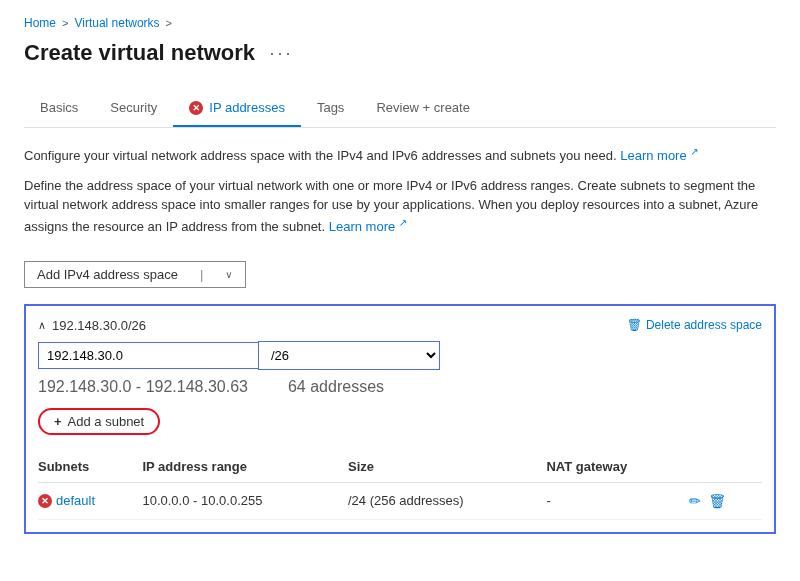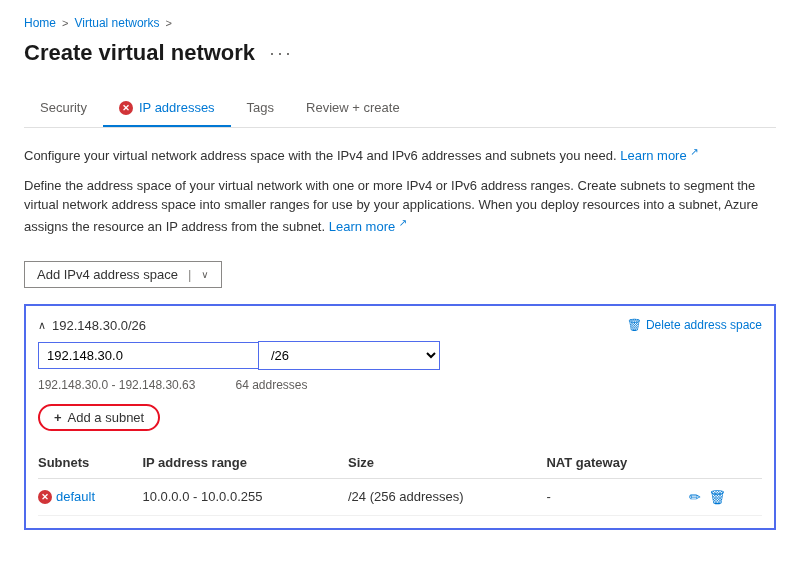--- a/index.html
+++ b/index.html
@@ -16,35 +16,35 @@
     
     .tabs { display: flex; align-items: center; gap: 0; border-bottom: 1px solid #e0e0e0; margin-bottom: 16px; }
     .tab { padding: 10px 16px; font-size: 13px; cursor: pointer; color: #605e5c; border-bottom: 2px solid transparent; display: flex; align-items: center; gap: 6px; }
     .tab.active { color: #0078d4; border-bottom: 2px solid #0078d4; font-weight: 500; }
     .tab-error-icon { width: 14px; height: 14px; background: #d13438; border-radius: 50%; color: white; font-size: 9px; font-weight: bold; display: flex; align-items: center; justify-content: center; }
     
     .description { font-size: 13px; color: #333; margin-bottom: 10px; line-height: 1.5; }
     .description a { color: #0078d4; text-decoration: none; }
     .ext-link { font-size: 10px; vertical-align: super; }
     
-    .add-ipv4-btn { display: inline-flex; align-items: center; gap: 6px; border: 1px solid #8a8886; padding: 5px 12px; font-size: 13px; cursor: pointer; background: #fff; color: #333; margin-bottom: 16px; justify-content: center; }
+    .add-ipv4-btn { display: inline-flex; align-items: center; gap: 18px; border: 1px solid #8a8886; padding: 5px 12px; font-size: 13px; cursor: pointer; background: #fff; color: #333; margin-bottom: 16px; justify-content: center; }
     .btn-divider { color: #8a8886; margin: 0 4px; }
     .chevron-down { font-size: 10px; color: #605e5c; }
     
     .address-space-container { border: 2px solid #4f6bed; padding: 12px; margin-bottom: 12px; position: relative; }
     .address-space-header { display: flex; justify-content: space-between; align-items: center; margin-bottom: 8px; }
     .address-space-title { font-size: 13px; color: #333; display: flex; align-items: center; gap: 6px; }
     .collapse-icon { font-size: 11px; color: #333; }
     .delete-link { color: #0078d4; font-size: 12px; cursor: pointer; text-decoration: none; display: flex; align-items: center; gap: 4px; }
     
     .ip-input-row { display: flex; align-items: center; gap: 0; margin-bottom: 8px; }
     .ip-input { border: 1px solid #4f6bed; padding: 5px 8px; font-size: 13px; width: 220px; outline: none; border-right: none; }
     .cidr-select { border: 1px solid #4f6bed; padding: 5px 8px; font-size: 13px; width: 182px; appearance: auto; background: #fff; }
     
-    .ip-range-row { display: flex; gap: 40px; font-size: 12px; color: #605e5c; margin-bottom: 12px; }
+    .ip-range-row { display: flex; gap: 40px; font-size: 16px; color: #605e5c; margin-bottom: 12px; }
     
     .add-subnet-btn { display: inline-flex; align-items: center; gap: 6px; border: 2px solid #e81123; border-radius: 50px; padding: 4px 14px; font-size: 13px; cursor: pointer; background: #fff; color: #333; margin-bottom: 16px; }
     .plus-icon { color: #333; font-weight: bold; }
     
     .subnets-table { width: 100%; border-collapse: collapse; }
     .subnets-table th { font-size: 13px; font-weight: 600; color: #333; text-align: left; padding: 8px 8px 8px 0; border-bottom: 1px solid #e0e0e0; }
     .subnets-table td { font-size: 13px; color: #333; padding: 10px 8px 10px 0; border-bottom: 1px solid #f0f0f0; vertical-align: middle; }
     .subnet-name-link { color: #0078d4; text-decoration: none; display: flex; align-items: center; gap: 4px; }
     .subnet-error-icon { width: 14px; height: 14px; background: #d13438; border-radius: 50%; color: white; font-size: 9px; font-weight: bold; display: flex; align-items: center; justify-content: center; }
     .action-icons { display: flex; gap: 8px; align-items: center; }
@@ -64,20 +64,23 @@
 </div>
 
 
 <div class="page-title-row">
   <h1 class="page-title">Create virtual network</h1>
   <button class="more-btn">···</button>
 </div>
 
 
 <div class="tabs">
+  <div class="tab">
+    <span>Basics</span>
+  </div>
   <div class="tab">
     <span>Security</span>
   </div>
   <div class="tab active">
     <span class="tab-error-icon">✕</span>
     <span>IP addresses</span>
   </div>
   <div class="tab">
     <span>Tags</span>
   </div>

